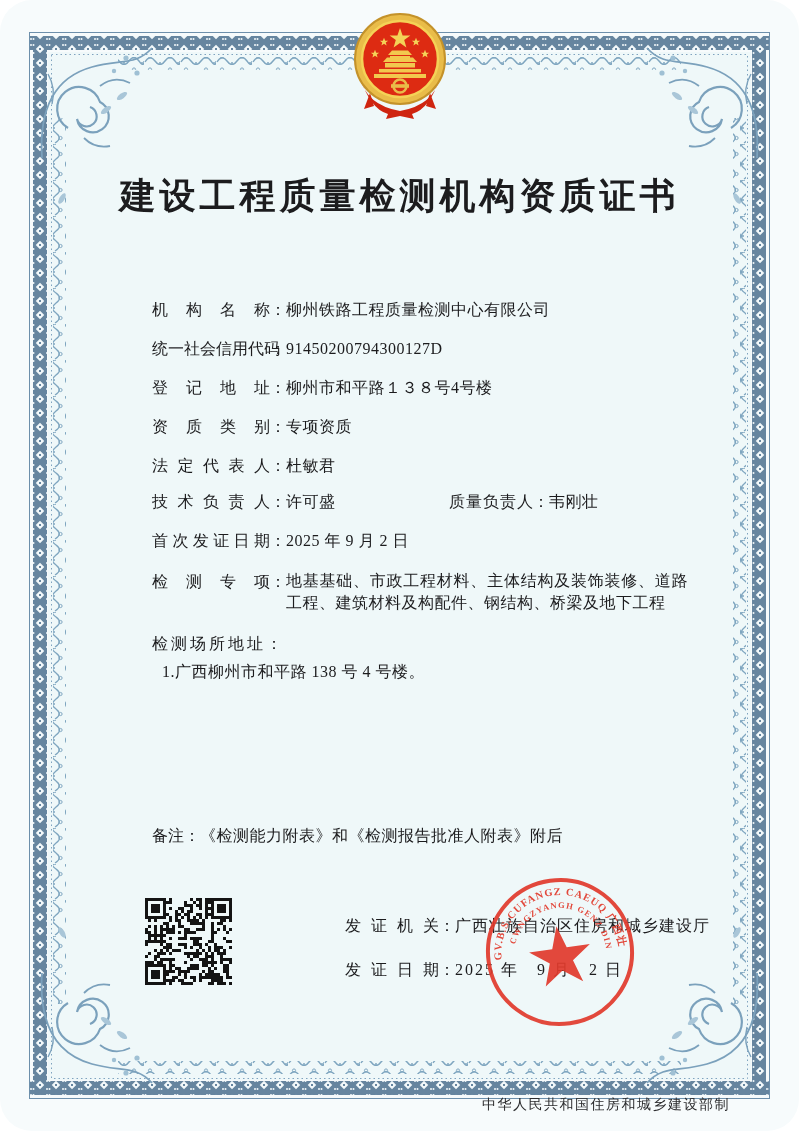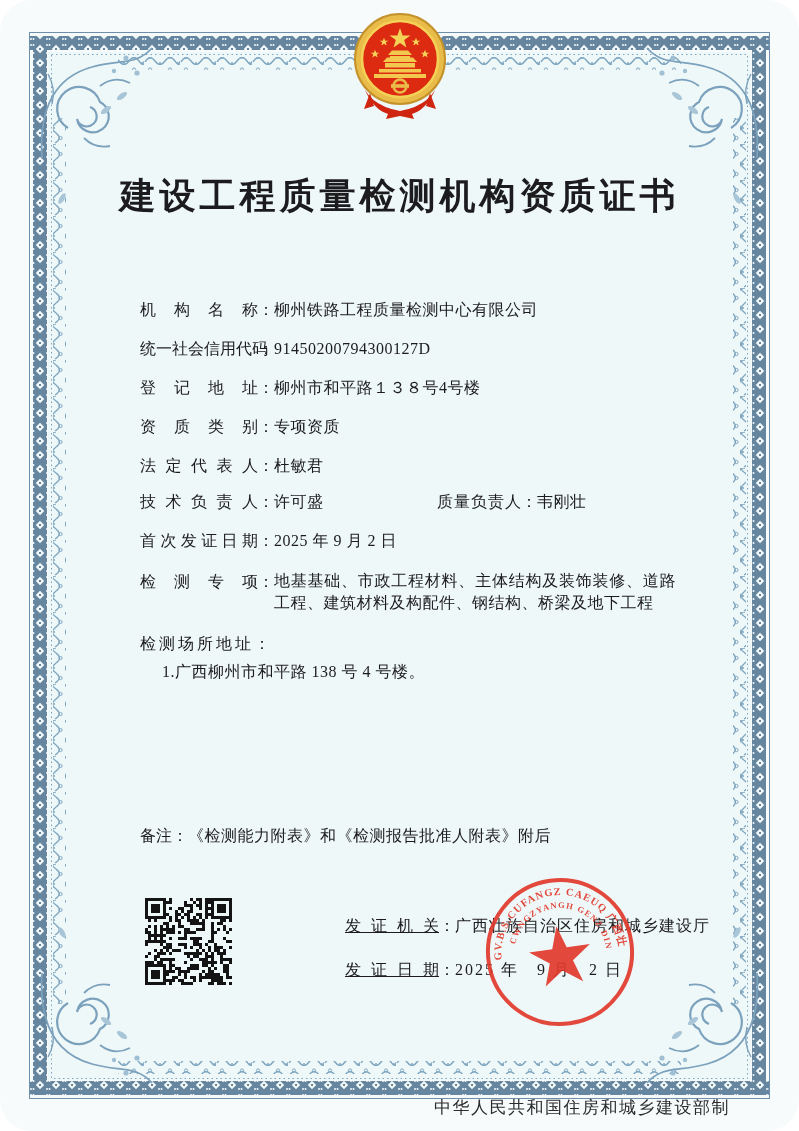--- a/index.html
+++ b/index.html
@@ -13,37 +13,37 @@
   .border-svg{position:absolute;left:0;top:0;z-index:0;}
   .emblem{position:absolute;left:350px;top:4px;width:100px;height:116px;z-index:3;}
   .title{
     position:absolute;left:0;top:172px;width:100%;text-align:center;
     font-size:36px;font-weight:bold;letter-spacing:4px;z-index:2;white-space:nowrap;
   }
   .cert-no{
     position:absolute;left:0;top:238px;width:100%;text-align:center;
     font-size:15px;letter-spacing:1px;z-index:2;
   }
-  .row{position:absolute;left:140px;font-size:16px;line-height:20px;white-space:nowrap;z-index:2;}
+  .row{position:absolute;left:152px;font-size:16px;line-height:20px;white-space:nowrap;z-index:2;}
   .jlabel{display:inline-block;width:118px;text-align:justify;text-align-last:justify;vertical-align:top;}
   .jlabel-sm{display:inline-block;width:84px;text-align:justify;text-align-last:justify;vertical-align:top;}
-  .jlabel-issue{display:inline-block;width:94px;text-align:justify;text-align-last:justify;vertical-align:top;text-decoration:underline;}
+  .jlabel-issue{display:inline-block;width:94px;text-align:justify;text-align-last:justify;vertical-align:top;}
   .val{letter-spacing:0.5px;}
   .rcol{position:absolute;left:297px;top:0;white-space:nowrap;}
   .spec-val{
     display:inline-block;width:402px;white-space:normal;text-align:justify;
     vertical-align:top;line-height:22px;letter-spacing:0.5px;
   }
   .sites-heading{letter-spacing:3px;}
   .site-item{position:absolute;left:162px;font-size:16px;z-index:2;white-space:nowrap;letter-spacing:0.5px;text-align:right;}
   .issue-row{position:absolute;left:345px;font-size:16px;z-index:2;white-space:nowrap;}
   .qr{position:absolute;left:145px;top:898px;width:87px;height:87px;z-index:2;}
   .seal{position:absolute;left:470px;top:862px;width:180px;height:180px;z-index:4;}
   .footer-note{
-    position:absolute;right:69px;top:1096px;font-size:17px;letter-spacing:1.5px;
+    position:absolute;right:69px;top:1096px;font-size:14px;letter-spacing:1.5px;
     color:#2b2b2d;z-index:2;white-space:nowrap;
   }
 </style>
 </head>
 <body>
 
 <div class="page">
 
   <svg class="border-svg" width="799" height="1131" viewBox="0 0 799 1131">
     <defs>

